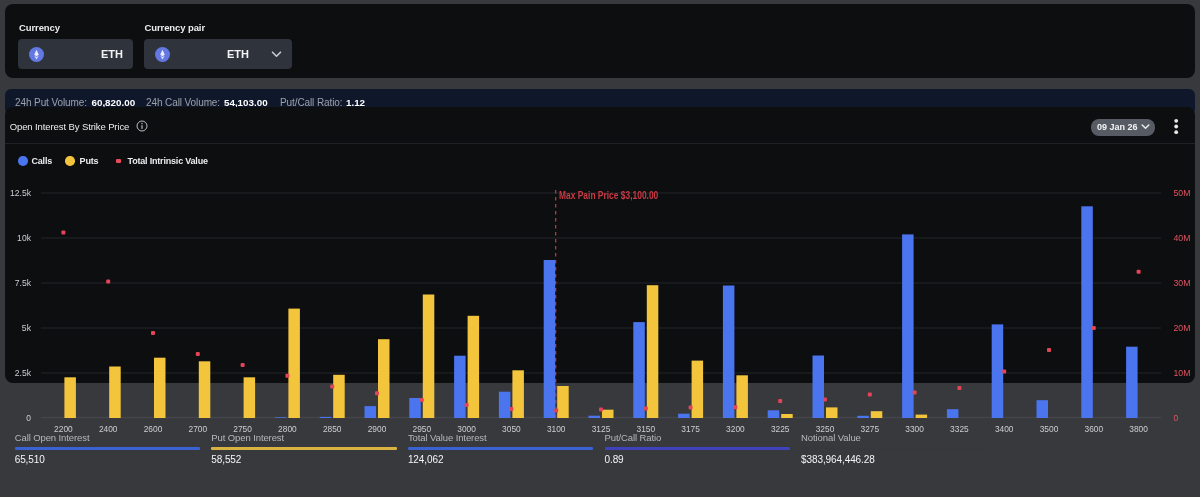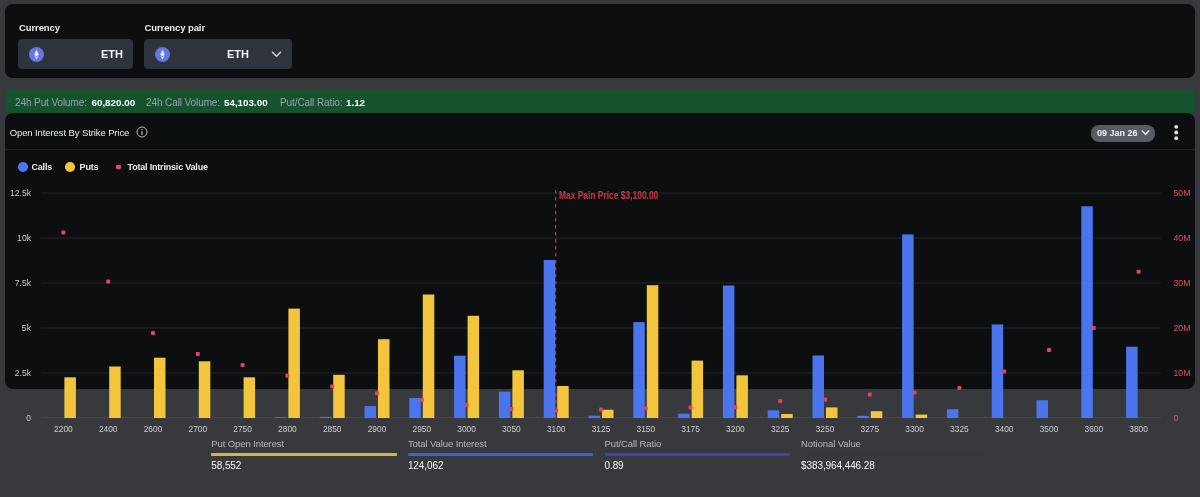--- a/index.html
+++ b/index.html
@@ -1,20 +1,20 @@
 <!DOCTYPE html>
 <html><head><meta charset="utf-8">
 <style>
 * { margin:0; padding:0; box-sizing:border-box; }
 html,body { width:1200px; height:497px; background:#38393d; overflow:hidden;
   font-family:"Liberation Sans", sans-serif; position:relative; }
 .panel { position:absolute; left:5px; width:1190px; background:#0d0e10; border-radius:8px; }
 #p1 { top:4px; height:74px; }
-#p2 { top:89px; height:26px; background:#14532d; border-radius:6px; }
-#p3 { top:113px; height:276px;padding-left:36px; }
+#p2 { top:89px; height:26px; background:#0f172a; border-radius:6px; }
+#p3 { top:107px; height:276px;padding-left:36px; }
 .flbl { position:absolute; top:17.5px; font-size:9.5px; font-weight:bold; color:#ececec; letter-spacing:-0.1px; }
 .dd { position:absolute; top:35px; height:30px; background:#2f333b; border-radius:4px;
   display:flex; align-items:center; padding:0 10px 0 11px; }
 .ethc { display:inline-flex; margin-right:9px; }
 .ddt { font-size:11px; font-weight:bold; color:#f2f3f5;padding-left:48px; }
 .vt { position:absolute; top:8px; font-size:10px; color:#9ca1a8; letter-spacing:-0.1px; }
 .vv { position:absolute; top:7.5px; font-size:9.8px; font-weight:bold; color:#ffffff; }
 .title { position:absolute; left:4.7px; top:13.5px; font-size:9.5px; letter-spacing:-0.1px; color:#eceded; }
 .hdiv { position:absolute; left:0; top:36px; width:1190px; height:1px; background:#202124; }
 .chip { position:absolute; left:1086px; top:11.5px; width:64px; height:17.5px; background:#575c64;
@@ -83,20 +83,25 @@
       <circle cx="7.2" cy="3.8" r="1.9" fill="#e8e9ea"></circle>
       <circle cx="7.2" cy="9.5" r="1.9" fill="#e8e9ea"></circle>
       <circle cx="7.2" cy="15.2" r="1.9" fill="#e8e9ea"></circle>
     </svg>
   <span class="lc" style="left:13px; background:#4a75ee;"></span>
   <span class="lg" style="left:26.5px;">Calls</span>
   <span class="lc" style="left:60.2px; background:#f3c53d;"></span>
   <span class="lg" style="left:74.6px;">Puts</span>
   <span class="lc" style="left:111px; top:51.5px; width:4.5px; height:4.5px; border-radius:1px; background:#e8495b;"></span>
   <span class="lg" style="left:122.6px;">Total Intrinsic Value</span>
+  <div class="stat" style="left:9.7px;">
+      <div class="stat-lbl">Call Open Interest</div>
+      <div class="stat-line" style="background:#3a62d0;"></div>
+      <div class="stat-val">65,510</div>
+    </div>
 <div class="stat" style="left:206.3px;">
       <div class="stat-lbl">Put Open Interest</div>
       <div class="stat-line" style="background:#d9b342;"></div>
       <div class="stat-val">58,552</div>
     </div>
 <div class="stat" style="left:402.9px;">
       <div class="stat-lbl">Total Value Interest</div>
       <div class="stat-line" style="background:#3a62d0;"></div>
       <div class="stat-val">124,062</div>
     </div>

